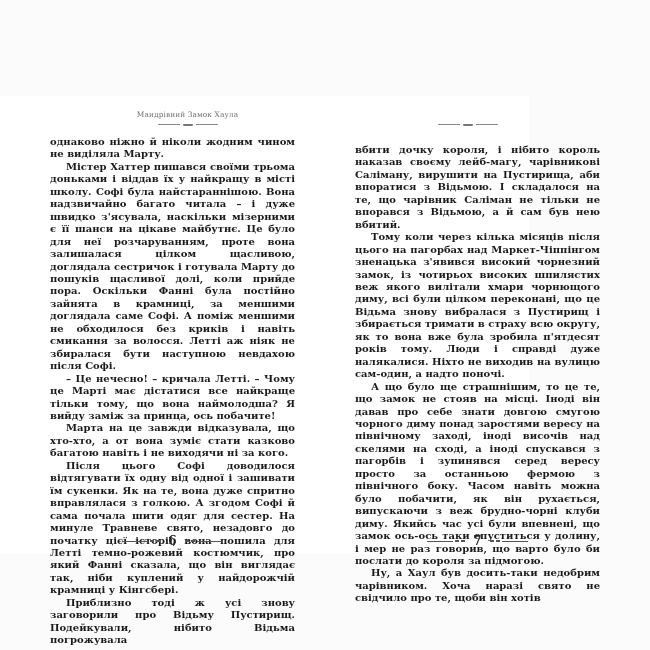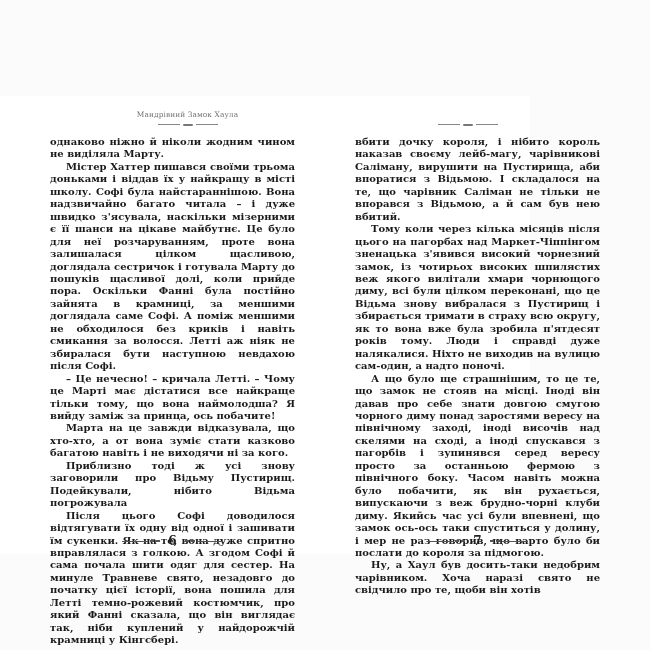--- a/index.html
+++ b/index.html
@@ -55,21 +55,21 @@
       top: 40px;
       width: 245px;
       font-size: 10px;
       line-height: 12.45px;
       color: #1a1a1a;
       font-weight: bold;
       text-align: justify;
       hyphens: manual;
     }
     .page.left .text-block { left: 50px; }
-    .page.right .text-block { left: 30px; }
+    .page.right .text-block { left: 30px; margin-top: 8px; }
     .text-block p {
       margin: 0;
       text-indent: 16px;
     }
     .text-block p.cont { text-indent: 0; }
     .folio {
       position: absolute;
       top: 438px;
       display: flex; align-items: center; justify-content: center;
       gap: 8px;
@@ -95,22 +95,22 @@
     <div class="head-ornament">
       <span class="orn-line"></span>
       <span class="orn-dot"></span>
       <span class="orn-line"></span>
     </div>
     <div class="text-block">
       <p class="cont">однаково ніжно й ніколи жодним чином не виділяла Марту.</p>
       <p>Містер Хаттер пишався своїми трьома доньками і віддав їх у найкращу в місті школу. Софі була найстараннішою. Вона надзвичайно багато читала – і дуже швидко з'ясувала, наскільки мізерними є її шанси на цікаве майбутнє. Це було для неї розчаруванням, проте вона залишалася цілком щасливою, доглядала сестричок і готувала Марту до пошуків щасливої долі, коли прийде пора. Оскільки Фанні була постійно зайнята в крамниці, за меншими доглядала саме Софі. А поміж меншими не обходилося без криків і навіть смикання за волосся. Летті аж ніяк не збиралася бути наступною невдахою після Софі.</p>
       <p>– Це нечесно! – кричала Летті. – Чому це Марті має дістатися все найкраще тільки тому, що вона наймолодша? Я вийду заміж за принца, ось побачите!</p>
       <p>Марта на це завжди відказувала, що хто-хто, а от вона зуміє стати казково багатою навіть і не виходячи ні за кого.</p>
+      <p>Після цього Софі доводилося відтягувати їх одну від одної і зашивати їм сукенки. Як на те, вона дуже спритно вправлялася з голкою. А згодом Софі й сама почала шити одяг для сестер. На минуле Травневе свято, незадовго до початку цієї історії, вона пошила для Летті темно-рожевий костюмчик, про який Фанні сказала, що він виглядає так, ніби куплений у найдорожчій крамниці у Кінгсбері.</p>
       <p>Приблизно тоді ж усі знову заговорили про Відьму Пустирищ. Подейкували, нібито Відьма погрожувала</p>
-      <p>Після цього Софі доводилося відтягувати їх одну від одної і зашивати їм сукенки. Як на те, вона дуже спритно вправлялася з голкою. А згодом Софі й сама почала шити одяг для сестер. На минуле Травневе свято, незадовго до початку цієї історії, вона пошила для Летті темно-рожевий костюмчик, про який Фанні сказала, що він виглядає так, ніби куплений у найдорожчій крамниці у Кінгсбері.</p>
     </div>
     <div class="folio">
       <span class="folio-orn">
           <span class="l"></span>
           <span class="d"></span>
           <span class="d"></span>
         </span>
       <span class="folio-num">6</span>
       <span class="folio-orn">
           <span class="d"></span>

